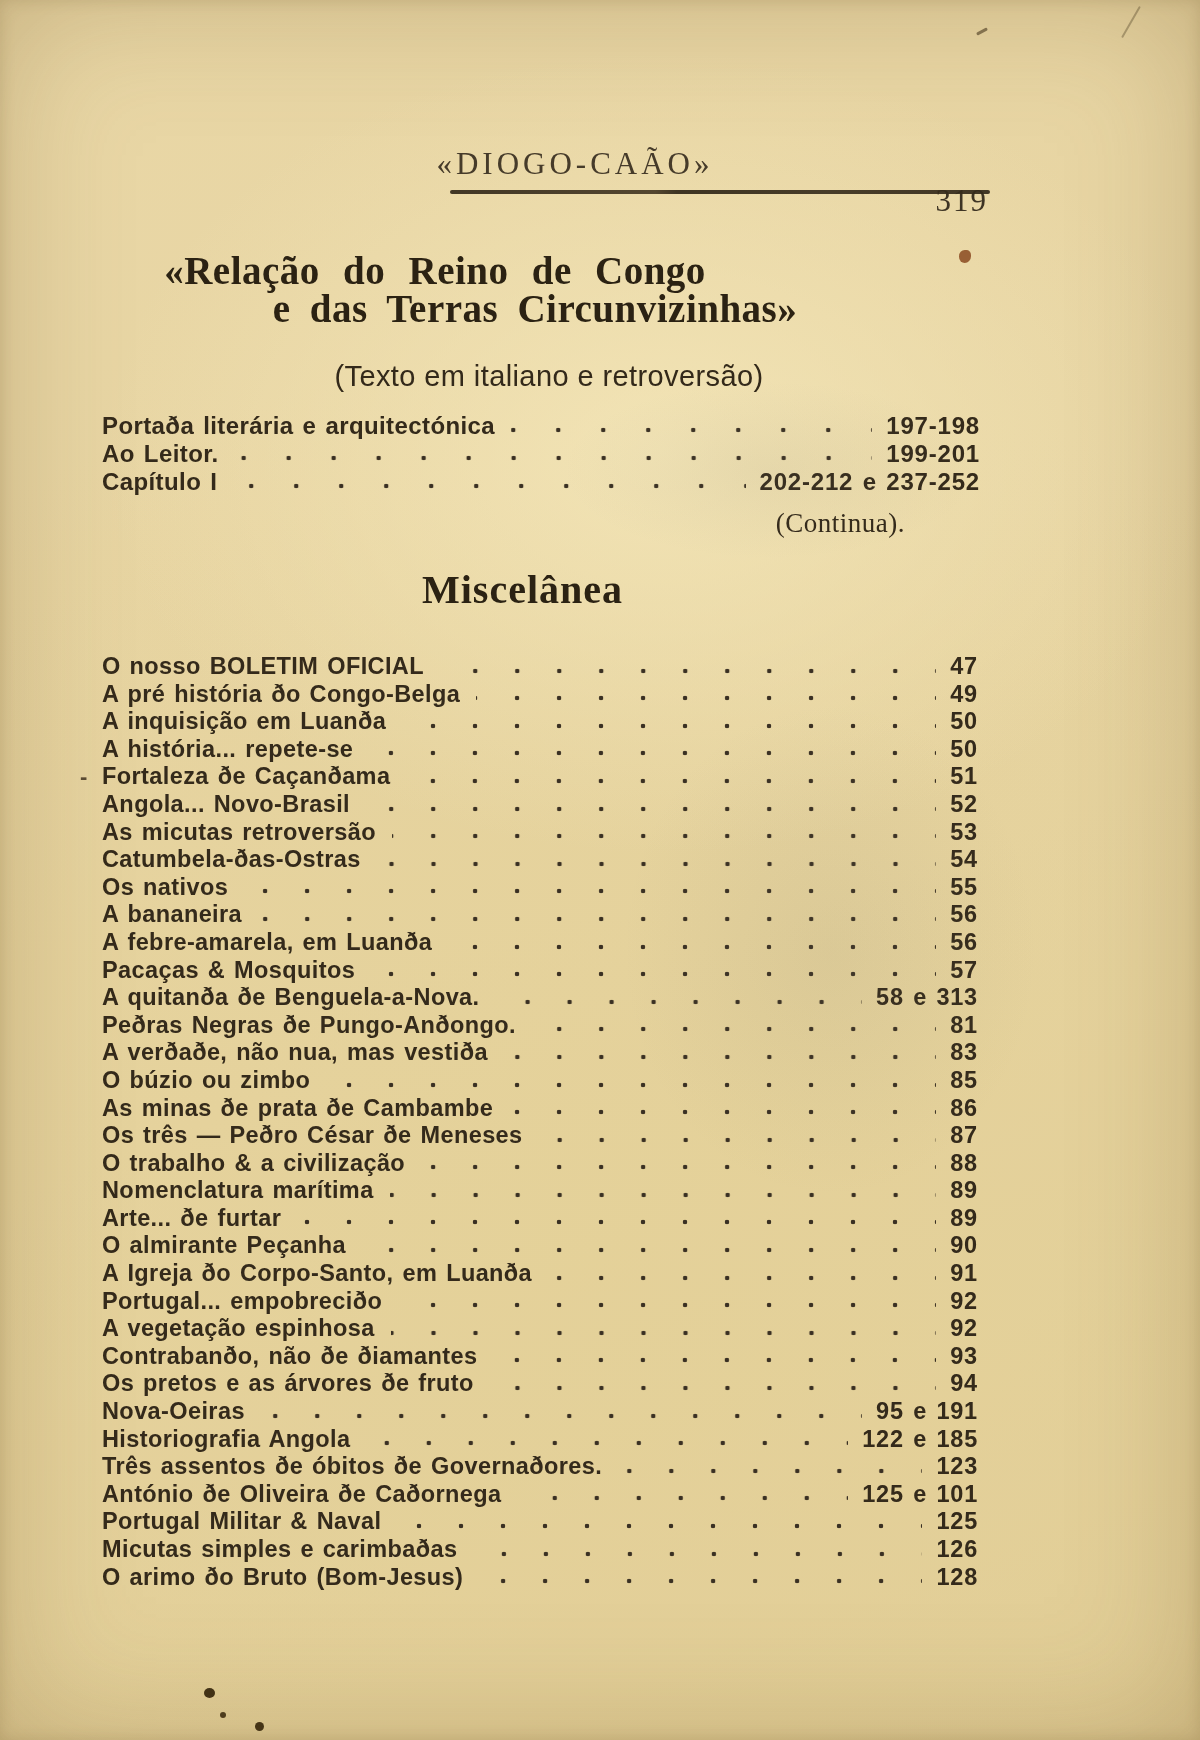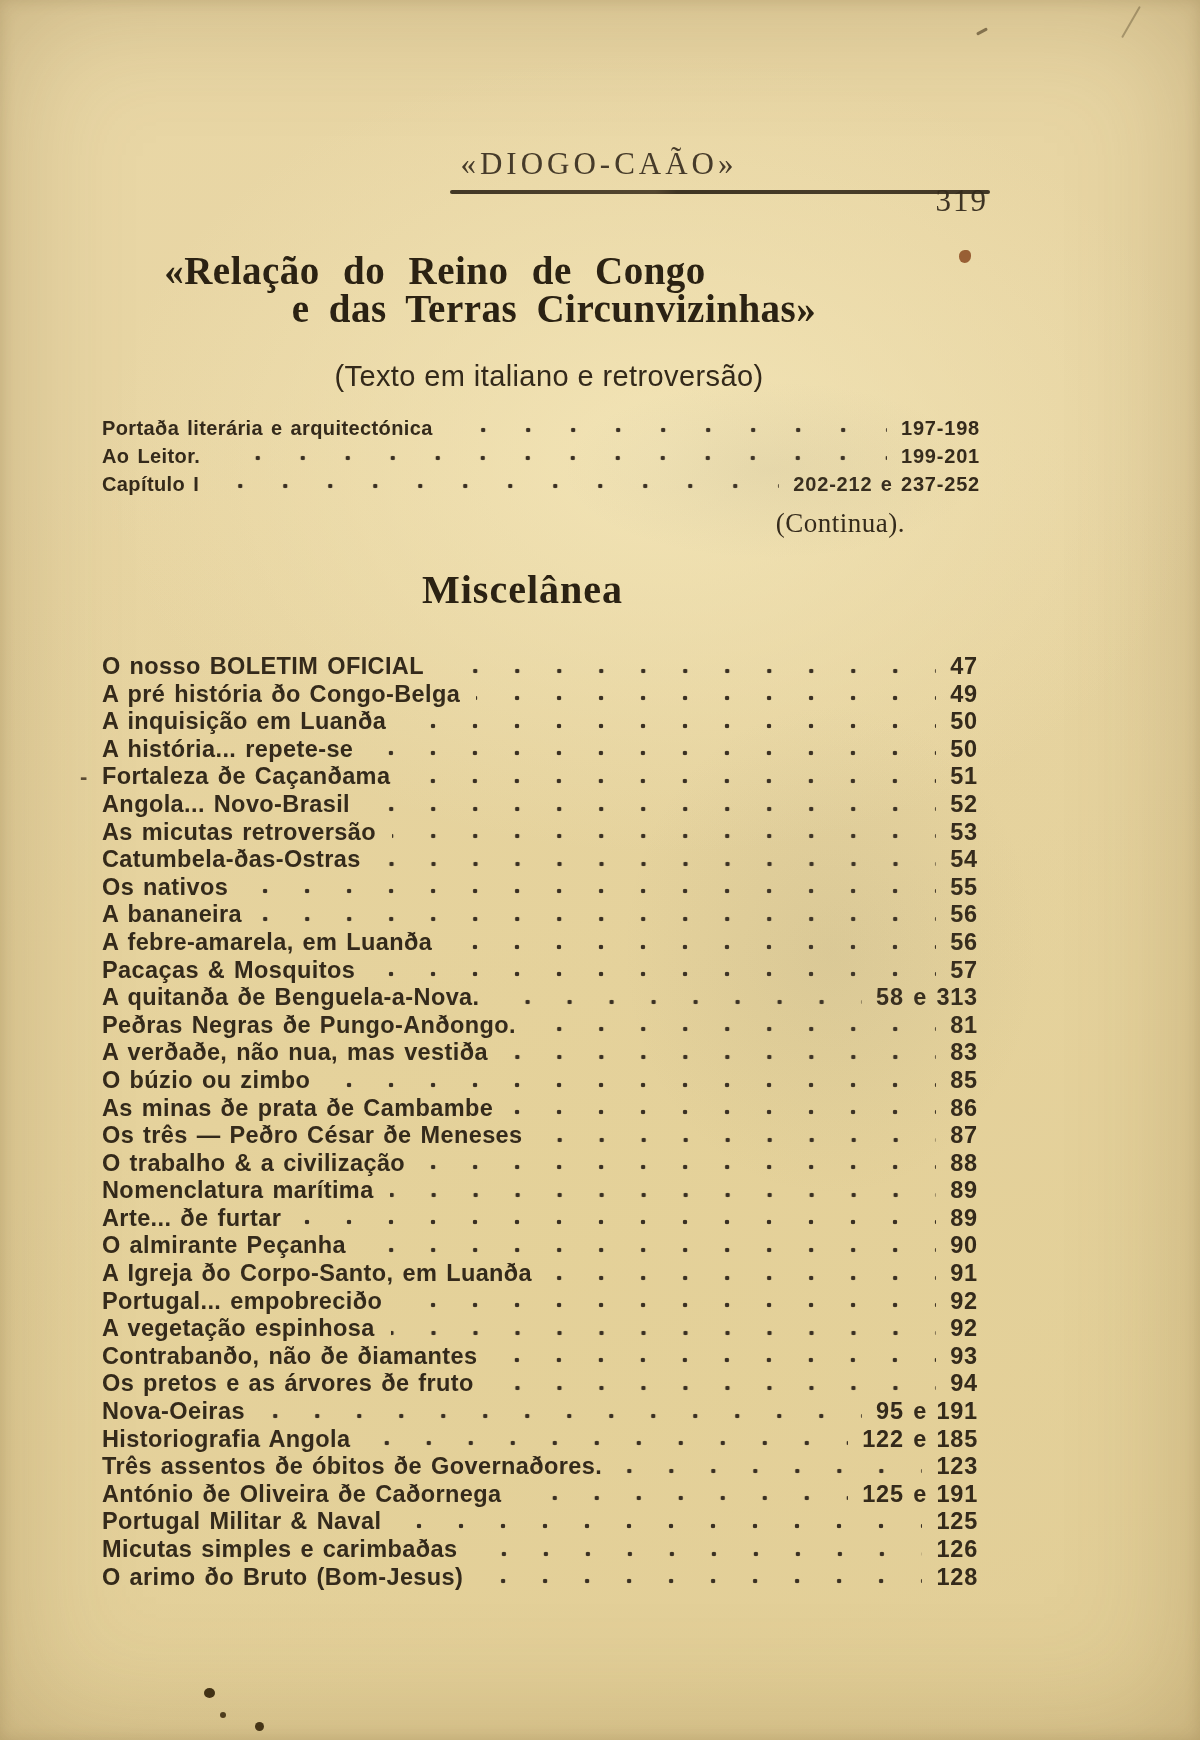--- a/index.html
+++ b/index.html
@@ -14,49 +14,48 @@
   }
   .page::after{
     content:"";position:absolute;inset:0;pointer-events:none;
     box-shadow:inset 0 0 130px rgba(120,90,40,.30), inset 0 0 16px rgba(105,78,35,.20);
   }
   
   .running-head{
     position:absolute;left:0;top:146px;width:1150px;text-align:center;
     font-family:"Liberation Serif", serif;font-size:31px;letter-spacing:4px;
     color:#463b2a;
-    padding-left:24px;
   }
   .folio{
     position:absolute;top:146px;right:212px;
     font-family:"Liberation Serif", serif;font-size:31px;letter-spacing:2px;color:#3e3424;margin-top:37px;
   }
   .head-rule{
     position:absolute;left:450px;top:190px;width:540px;height:4px;
     background:linear-gradient(90deg,#33291a 0%,#473a26 38%,#2f2617 42%,#3a2f1e 70%,#33291a 100%);
     border-radius:2px;opacity:.92;
   }
   
   .title-line1{
     position:absolute;left:0;top:232px;width:870px;text-align:center;
     font-family:"Liberation Serif", serif;font-weight:700;font-size:39px;
     word-spacing:13px;letter-spacing:.5px;color:#2b2213;margin-top:16px;
   }
   .title-line2{
     position:absolute;left:0;top:286px;width:1070px;text-align:center;
     font-family:"Liberation Serif", serif;font-weight:700;font-size:39px;
-    word-spacing:9px;letter-spacing:.5px;color:#2b2213;padding-left:19px;
+    word-spacing:9px;letter-spacing:.5px;color:#2b2213;
   }
   .subtitle{
     position:absolute;left:9px;top:360px;width:1080px;text-align:center;
     font-weight:400;font-size:29px;letter-spacing:.4px;color:#33291a;
   }
   
   .front-toc{position:absolute;left:102px;top:412px;width:878px;}
-  .front-toc .toc-row{height:28px;font-size:20px;align-items:flex-end;}
+  .front-toc .toc-row{height:28px;font-size:24px;align-items:flex-end;}
   .misc-toc{position:absolute;left:102px;top:653px;width:876px;}
   .misc-toc .toc-row{height:27.6px;font-size:23.5px;}
   .toc-row{
     position:relative;display:flex;align-items:baseline;
     font-weight:700;letter-spacing:.4px;word-spacing:2px;white-space:nowrap;
   }
   .toc-label{flex:0 0 auto;}
   .leader{
     flex:1 1 auto;height:6px;align-self:flex-end;margin:0 14px 7px 16px;min-width:10px;
     background-image:radial-gradient(circle at 3px 3px,#3a3023 2px, rgba(0,0,0,0) 2.6px);
@@ -338,21 +337,21 @@
         <span class="row-mark"></span>
         <span class="toc-label">Três assentos ðe óbitos ðe Governaðores.</span>
         <span class="leader"></span>
         <span class="toc-page">123</span>
       </div>
 
       <div class="toc-row">
         <span class="row-mark"></span>
         <span class="toc-label">António ðe Oliveira ðe Caðornega</span>
         <span class="leader"></span>
-        <span class="toc-page">125 e 191</span>
+        <span class="toc-page">125 e 101</span>
       </div>
 
       <div class="toc-row">
         <span class="row-mark"></span>
         <span class="toc-label">Portugal Militar &amp; Naval</span>
         <span class="leader"></span>
         <span class="toc-page">125</span>
       </div>
 
       <div class="toc-row">

